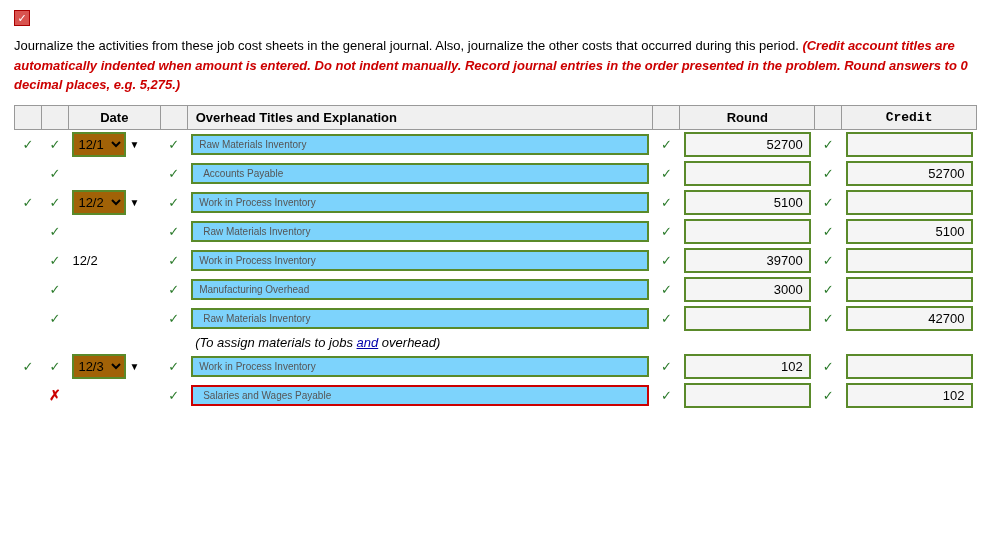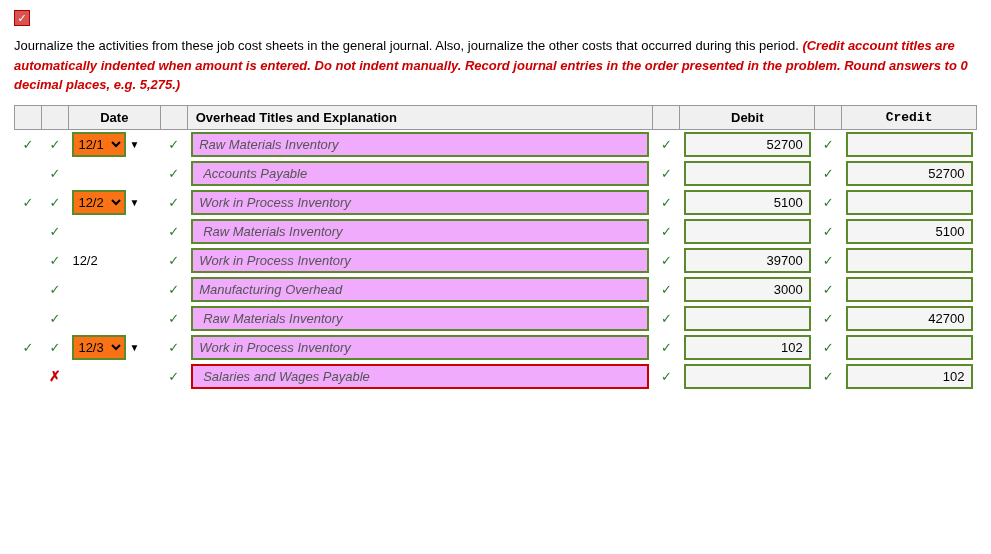--- a/index.html
+++ b/index.html
@@ -76,30 +76,29 @@
     }
     .green-check {
       color: #2a7a2a;
       font-size: 13px;
     }
     .date-select {
       border: 2px solid #5a8a2a;
       padding: 2px 0;
       font-size: 13px;
       width: 54px;
-      background: #f97316;
+      background: #a16207;
     }
     input.account-input {
       border: 2px solid #5a8a2a;
       padding: 3px 6px;
-      font-size: 13px;
+      font-size: 10px;
       width: 100%;
-      background: #f0abfc;
+      background: #7dd3fc;
       color: #555;
-      font-style: italic;
     }
     input.account-input.indented {
       padding-left: 10px;
     }
     input.account-input.error-border {
       border: 2px solid #c00;
     }
     input.amount-input {
       border: 2px solid #5a8a2a;
       padding: 3px 6px;
@@ -135,21 +134,21 @@
 
 <table class="journal-table">
   <thead>
     <tr>
       <th style="width:22px; border:1px solid #999; background:#f0f0f0;"></th>
       <th style="width:22px; border:1px solid #999; background:#f0f0f0;"></th>
       <th class="center" style="width:70px;">Date</th>
       <th style="width:22px; border:1px solid #999; background:#f0f0f0;"></th>
       <th style="width:360px;">Overhead Titles and Explanation</th>
       <th style="width:22px; border:1px solid #999; background:#f0f0f0;"></th>
-      <th class="center" style="width:100px;">Debit</th>
+      <th class="center" style="width:100px;">Round</th>
       <th style="width:22px; border:1px solid #999; background:#f0f0f0;"></th>
       <th class="center" style="width:100px;font-family:Liberation Mono, monospace;">Credit</th>
     </tr>
   </thead>
   <tbody>
 
     <tr class="journal-row">
       <td class="check-cell"><span class="green-check">✓</span></td>
       <td class="check-cell"><span class="green-check">✓</span></td>
       <td class="cell-date">
@@ -241,20 +240,26 @@
       <td class="check-cell"><span class="green-check">✓</span></td>
       <td class="cell-date"></td>
       <td class="check-cell"><span class="green-check">✓</span></td>
       <td class="cell-account"><input type="text" class="account-input indented" value="Raw Materials Inventory" style=""></td>
       <td class="check-cell"><span class="green-check">✓</span></td>
       <td class="cell-debit"><input type="text" class="amount-input" value="" style=""></td>
       <td class="check-cell"><span class="green-check">✓</span></td>
       <td class="cell-credit"><input type="text" class="amount-input" value="42700" style=""></td>
     </tr>
 
+    <tr class="journal-row">
+      <td colspan="2"></td>
+      <td></td>
+      <td></td>
+      <td colspan="5"><span class="note-text">(To assign materials to jobs <a href="#">and</a> overhead)</span></td>
+    </tr>
 
     <tr class="journal-row">
       <td class="check-cell"><span class="green-check">✓</span></td>
       <td class="check-cell"><span class="green-check">✓</span></td>
       <td class="cell-date">
         <div class="date-container">
           <select class="date-select">
             <option>12/3</option>
           </select>
           <span style="font-size:10px;">▼</span>

